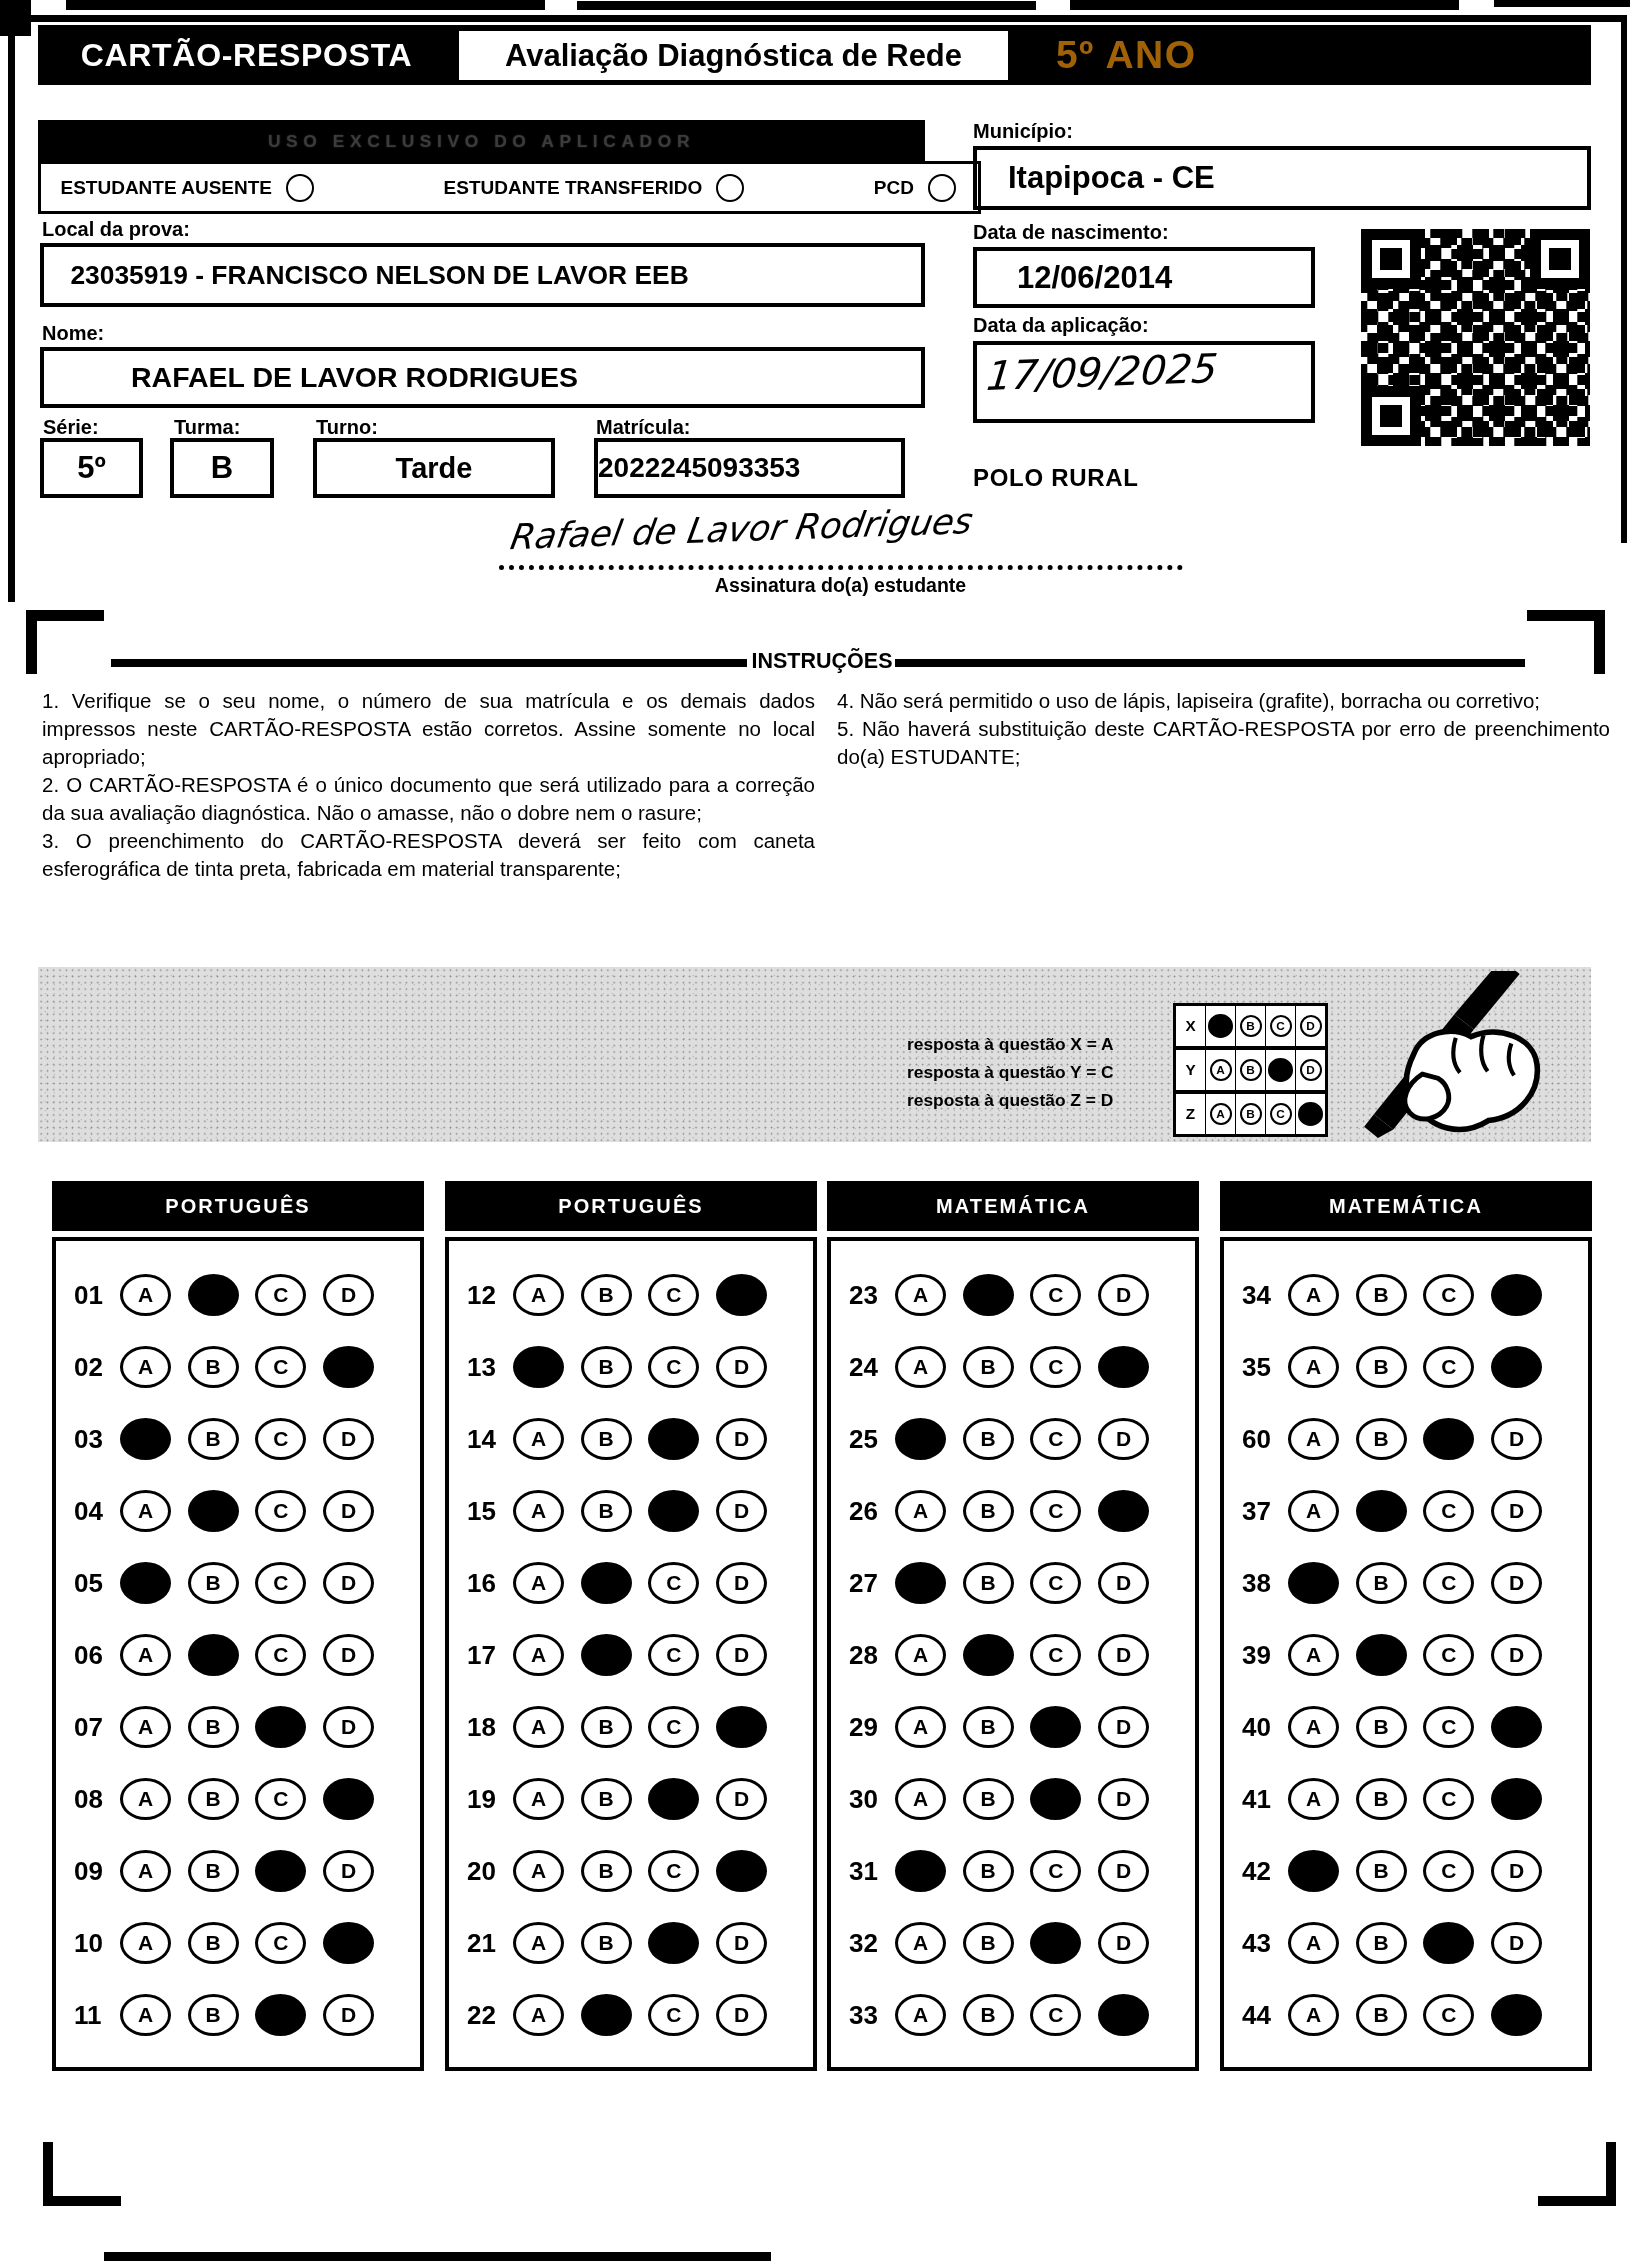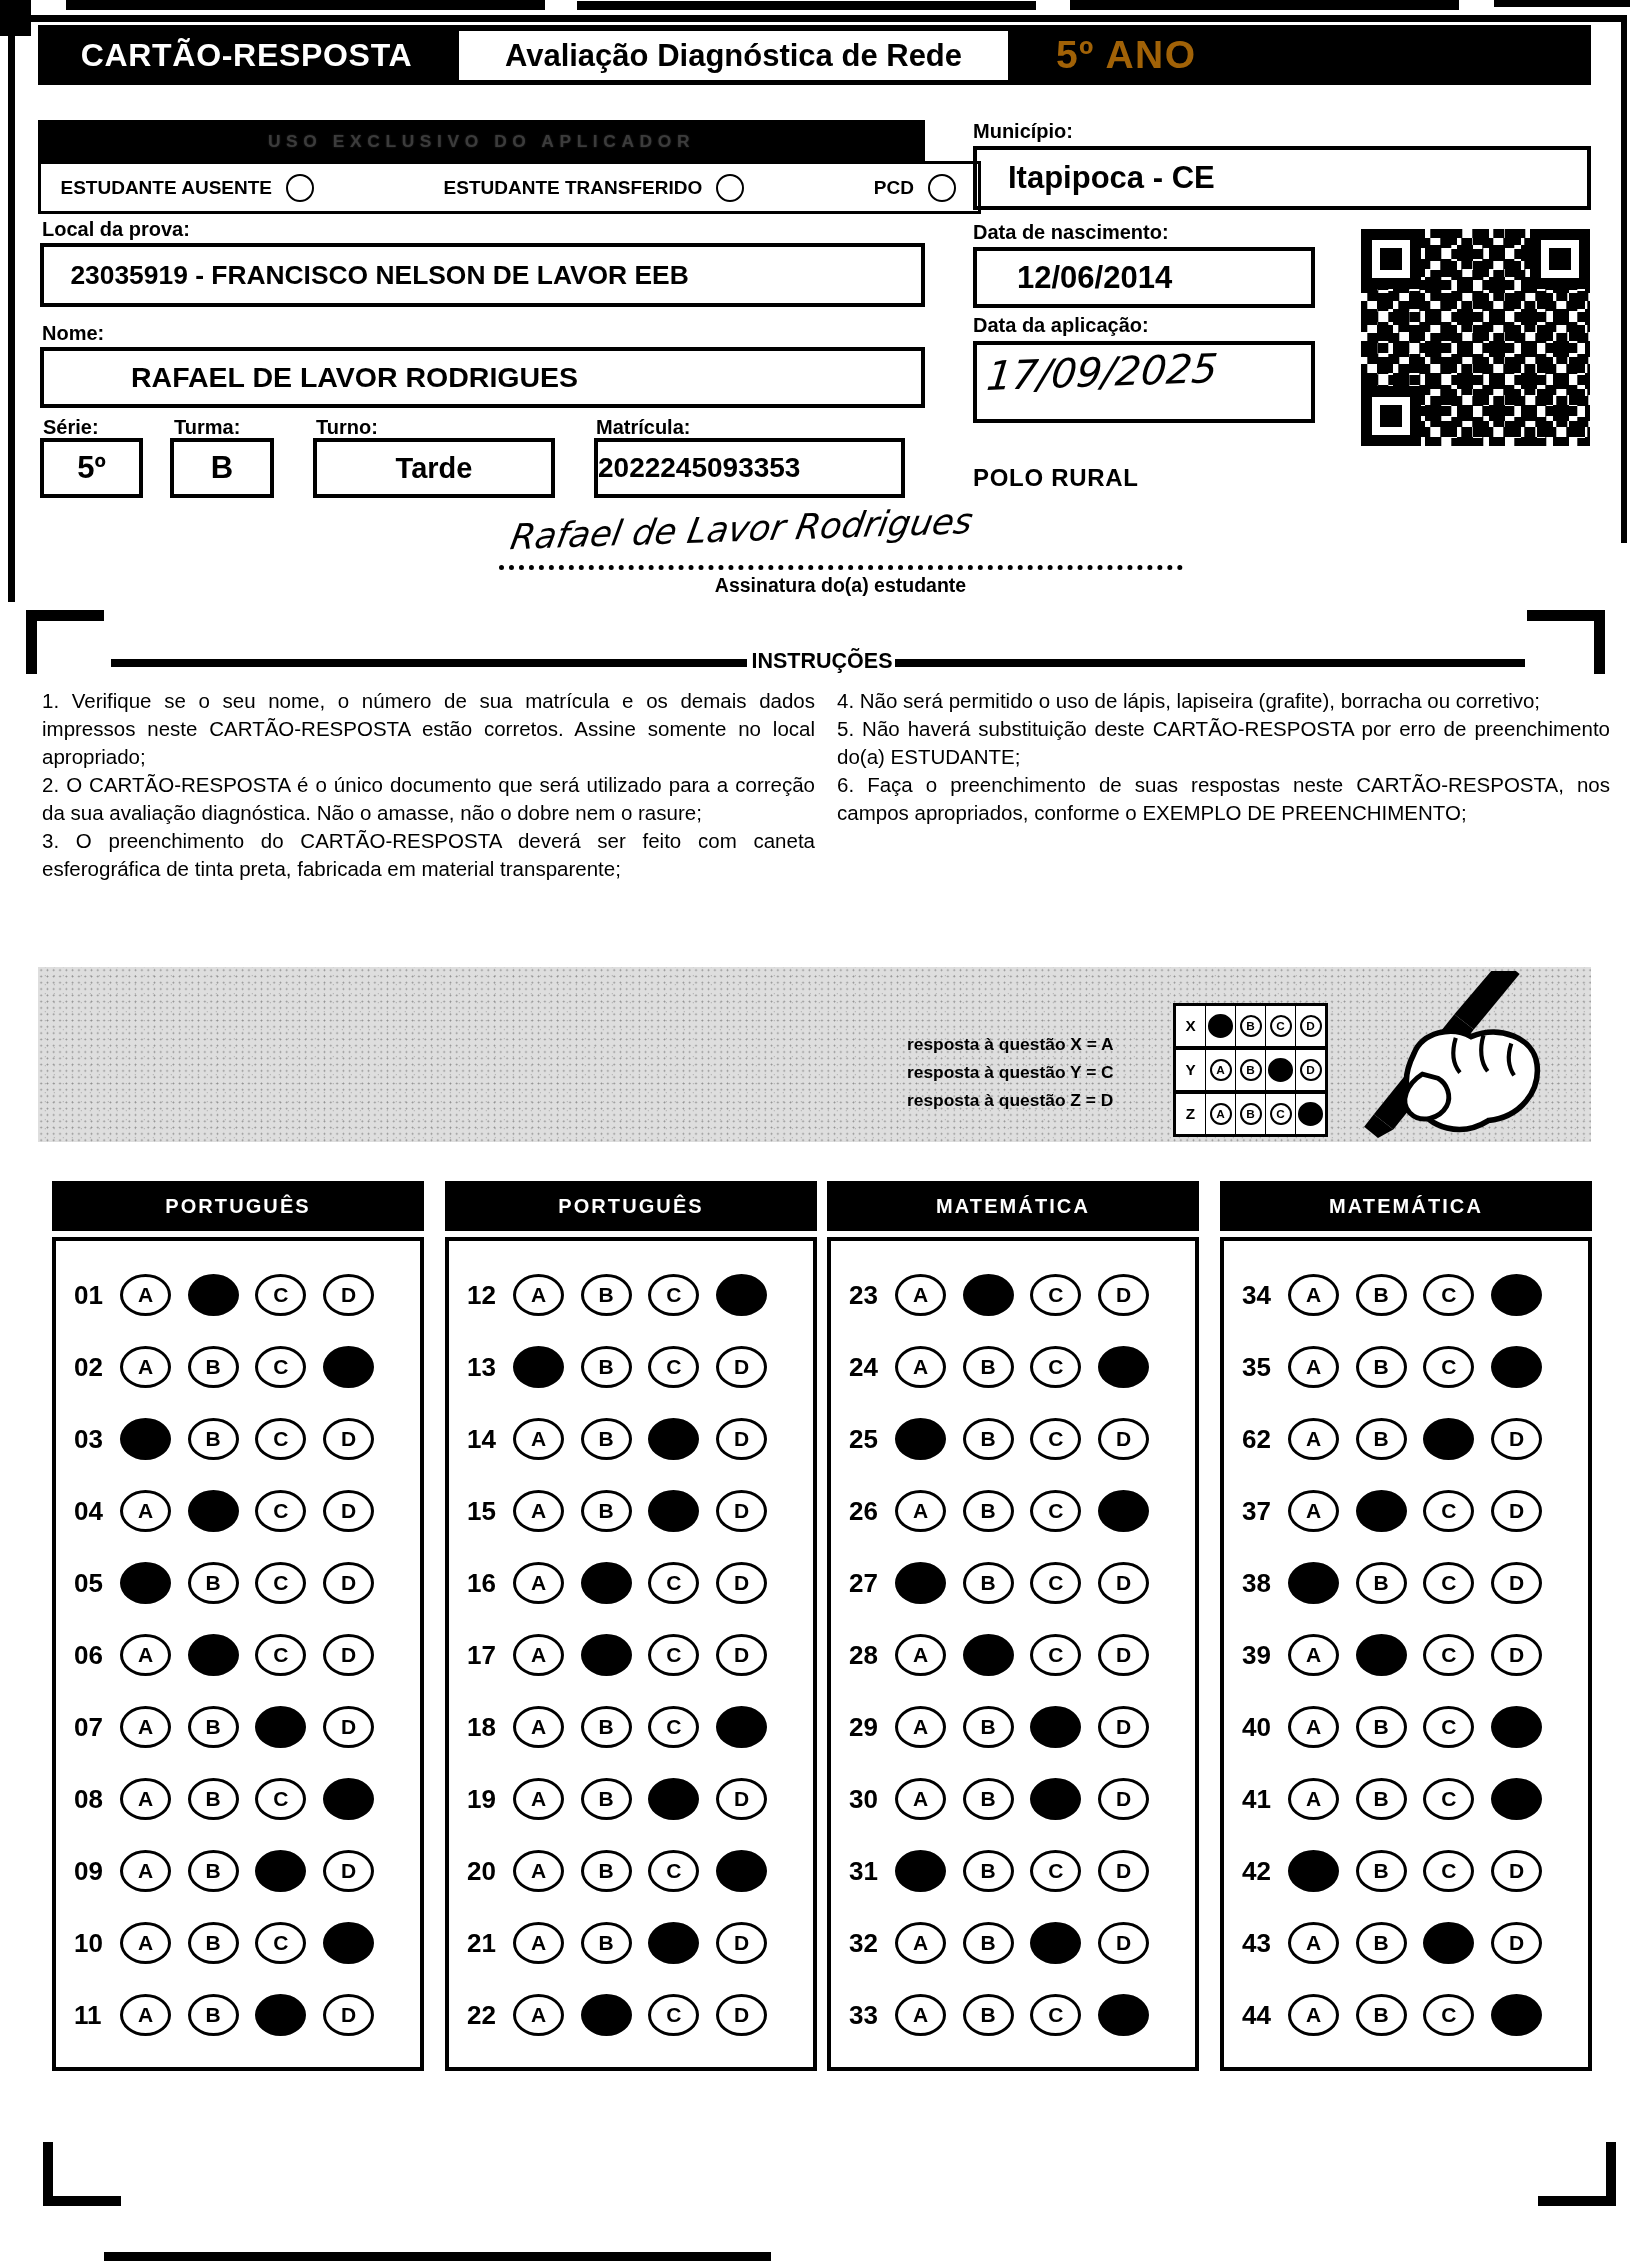--- a/index.html
+++ b/index.html
@@ -225,21 +225,20 @@
 <div class="abs" id="instr-title">INSTRUÇÕES</div>
 <div class="abs blk" id="instr-line-right"></div>
 <div class="instr-col" id="instr-left">
     <p class="instr-item">1. Verifique se o seu nome, o número de sua matrícula e os demais dados impressos neste CARTÃO-RESPOSTA estão corretos. Assine somente no local apropriado;</p>
     <p class="instr-item">2. O CARTÃO-RESPOSTA é o único documento que será utilizado para a correção da sua avaliação diagnóstica. Não o amasse, não o dobre nem o rasure;</p>
     <p class="instr-item">3. O preenchimento do CARTÃO-RESPOSTA deverá ser feito com caneta esferográfica de tinta preta, fabricada em material transparente;</p>
   </div>
 <div class="instr-col" id="instr-right">
     <p class="instr-item">4. Não será permitido o uso de lápis, lapiseira (grafite), borracha ou corretivo;</p>
     <p class="instr-item">5. Não haverá substituição deste CARTÃO-RESPOSTA por erro de preenchimento do(a) ESTUDANTE;</p>
-    <p class="instr-item">6. Faça o preenchimento de suas respostas neste CARTÃO-RESPOSTA, nos campos apropriados, conforme o EXEMPLO DE PREENCHIMENTO;</p>
   </div>
 
 <div class="abs" id="example-band">
   <div id="example-legend">
       <div class="legend-line">resposta à questão X = A</div>
       <div class="legend-line">resposta à questão Y = C</div>
       <div class="legend-line">resposta à questão Z = D</div>
     </div>
   <div id="example-grid">
       <div class="eg-row">
@@ -557,21 +556,21 @@
         <span class="bubble filled">D</span>
       </div>
       <div class="arow">
         <span class="qnum">35</span>
         <span class="bubble">A</span>
         <span class="bubble">B</span>
         <span class="bubble">C</span>
         <span class="bubble filled">D</span>
       </div>
       <div class="arow">
-        <span class="qnum">62</span>
+        <span class="qnum">60</span>
         <span class="bubble">A</span>
         <span class="bubble">B</span>
         <span class="bubble filled">C</span>
         <span class="bubble">D</span>
       </div>
       <div class="arow">
         <span class="qnum">37</span>
         <span class="bubble">A</span>
         <span class="bubble filled">B</span>
         <span class="bubble">C</span>

